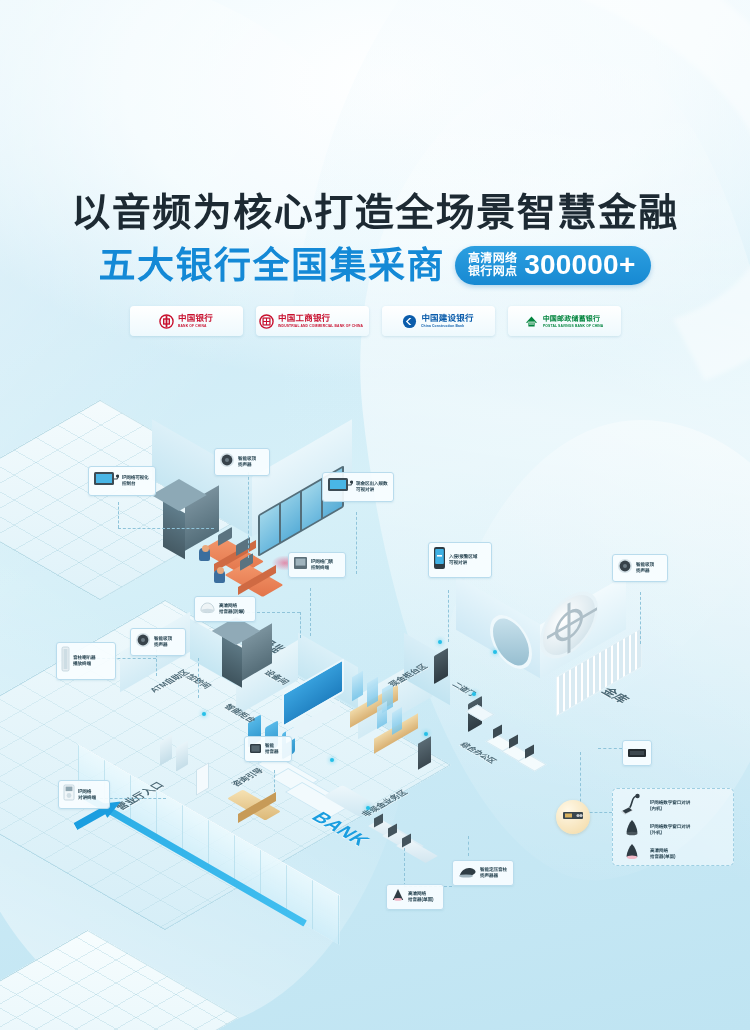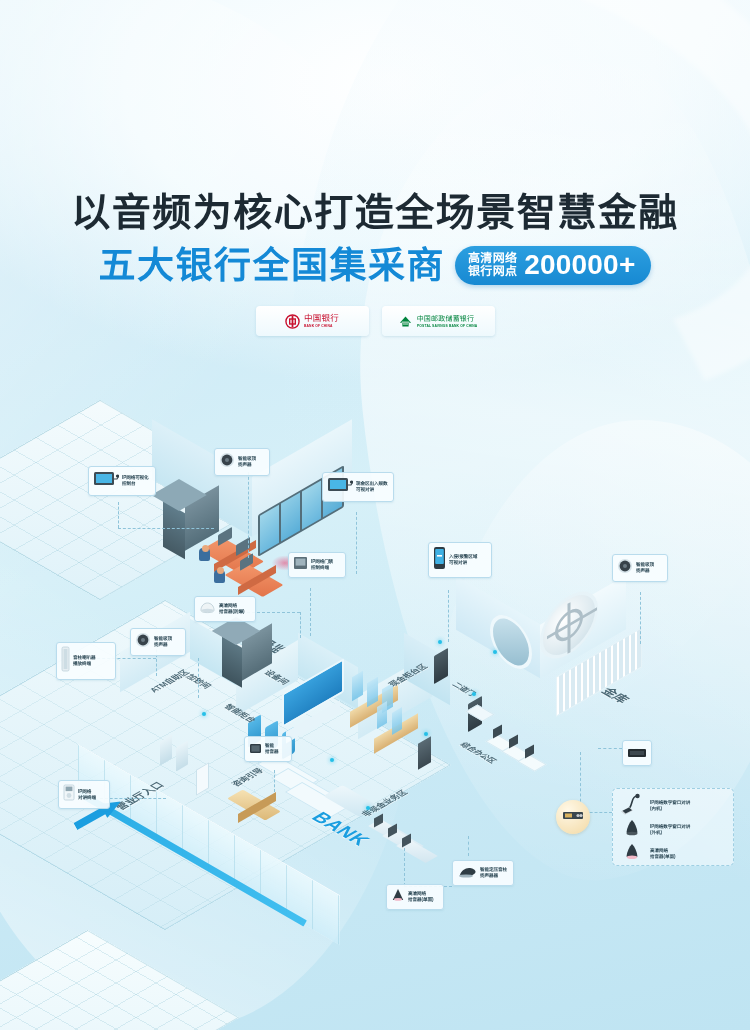--- a/index.html
+++ b/index.html
@@ -104,21 +104,21 @@
   .logo-card {
     width:113px; height:30px;
     background:linear-gradient(180deg,#ffffff,#eef9fd);
     border-radius:4px;
     box-shadow:0 1px 3px rgba(80,150,180,.22);
     display:flex; align-items:center; justify-content:center; gap:4px;
     padding:0 4px;
   }
   .logo-mark { width:15px; height:15px; flex:0 0 15px; position:relative; }
   .logo-text { display:flex; flex-direction:column; justify-content:center; }
-  .logo-cn { font-size:8.5px; font-weight:400; line-height:9.5px; white-space:nowrap; letter-spacing:.2px; }
+  .logo-cn { font-size:8.5px; font-weight:700; line-height:9.5px; white-space:nowrap; letter-spacing:.2px; }
   .logo-en { font-size:3.4px; font-weight:700; line-height:4.5px; white-space:nowrap; letter-spacing:.15px; transform:scale(.98); transform-origin:left center; }
   .c-red   { color:#c8102e; } .c-green { color:#00843d; }
   .c-blue  { color:#0a5cab; }
 
   
   #scene { position:absolute; left:0; top:400px; width:750px; height:630px; }
 
   
   .room-upper-floor {
     left:150px; top:95px; width:200px; height:200px;
@@ -284,42 +284,67 @@
   <div id="header">
     <div class="headline">以音频为核心打造全场景智慧金融</div>
 
     <div class="subline-row">
       <div class="subline">五大银行全国集采商</div>
       <div class="pill">
         <div>
           <div class="pill-sm">高清网络</div>
           <div class="pill-sm">银行网点</div>
         </div>
-        <div class="pill-big">200000+</div>
+        <div class="pill-big">300000+</div>
       </div>
     </div>
 
     <div class="logo-row">
 
       <div class="logo-card">
         <div class="logo-mark">
           <svg viewBox="0 0 24 24" width="15" height="15">
               <circle cx="12" cy="12" r="10.5" fill="none" stroke="#c8102e" stroke-width="2.2"></circle>
               <rect x="10.6" y="2.5" width="2.8" height="19" fill="#c8102e"></rect>
               <rect x="7.5" y="8" width="9" height="8" fill="none" stroke="#c8102e" stroke-width="2.2"></rect>
             </svg>
         </div>
         <div class="logo-text">
           <div class="logo-cn c-red">中国银行</div>
           <div class="logo-en c-red">BANK OF CHINA</div>
         </div>
       </div>
 
 
-
+      <div class="logo-card">
+        <div class="logo-mark">
+          <svg viewBox="0 0 24 24" width="15" height="15">
+              <circle cx="12" cy="12" r="10.5" fill="none" stroke="#c8102e" stroke-width="2.2"></circle>
+              <rect x="6.5" y="6.5" width="11" height="11" fill="none" stroke="#c8102e" stroke-width="2"></rect>
+              <path d="M6.5 12h11M12 6.5v11" stroke="#c8102e" stroke-width="1.6"></path>
+            </svg>
+        </div>
+        <div class="logo-text">
+          <div class="logo-cn c-red">中国工商银行</div>
+          <div class="logo-en c-red">INDUSTRIAL AND COMMERCIAL BANK OF CHINA</div>
+        </div>
+      </div>
+
+      <div class="logo-card">
+        <div class="logo-mark">
+          <svg viewBox="0 0 24 24" width="15" height="15">
+              <circle cx="12" cy="12" r="10.5" fill="#0a5cab"></circle>
+              <path d="M15 6.5 9 12l6 5.5-3.2 0L6.2 12l5.6-5.5z" fill="#fff"></path>
+            </svg>
+        </div>
+        <div class="logo-text">
+          <div class="logo-cn c-blue">中国建设银行</div>
+          <div class="logo-en c-blue">China Construction Bank</div>
+        </div>
+      </div>
 
       <div class="logo-card">
         <div class="logo-mark">
           <svg viewBox="0 0 24 24" width="15" height="15">
               <path d="M3 14 12 4l9 10-4 0 0 6-10 0 0-6z" fill="#00843d"></path>
               <path d="M6 13h12M8 16h8" stroke="#fff" stroke-width="1.4"></path>
             </svg>
         </div>
         <div class="logo-text">
           <div class="logo-cn c-green" style="font-size:7px;">中国邮政储蓄银行</div>

